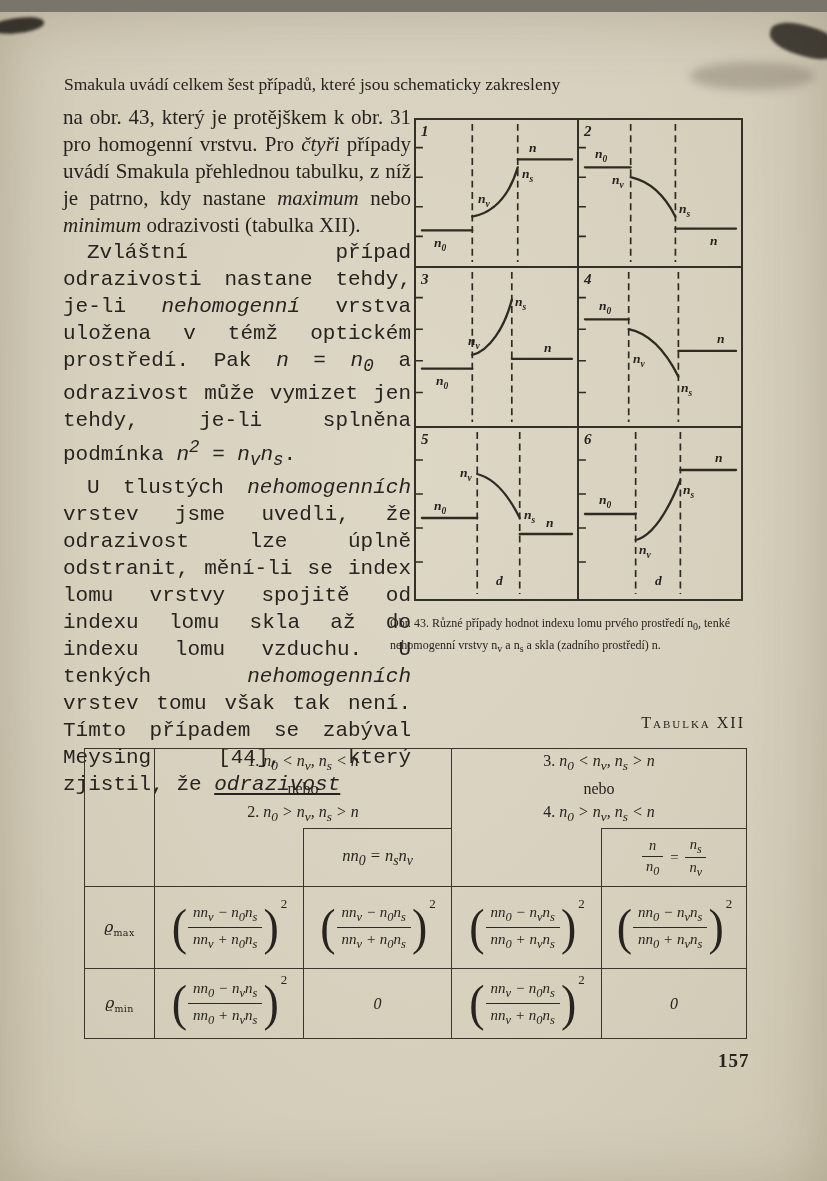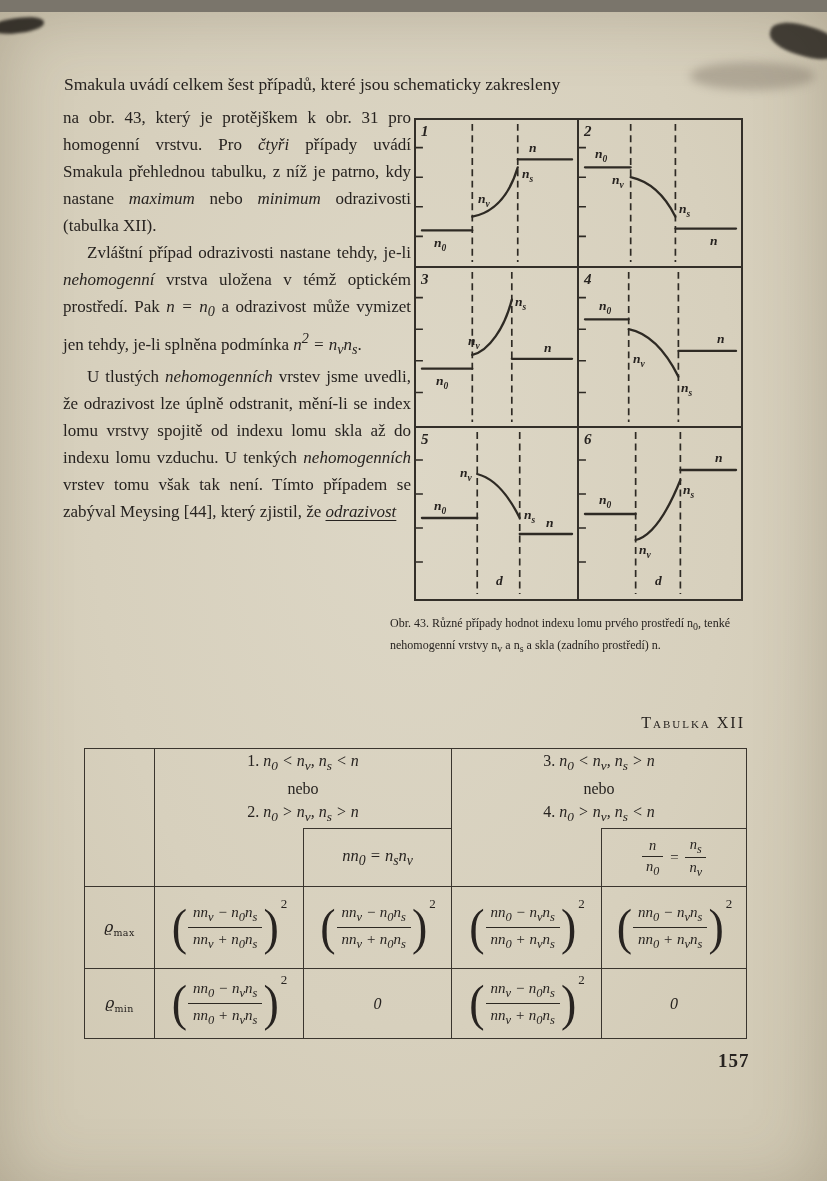--- a/index.html
+++ b/index.html
@@ -12,23 +12,23 @@
     color:#272320; overflow:hidden;
   }
   
   .art { position:absolute; background:#201c17; filter:blur(1.5px); opacity:.85; }
   .art-tl { left:-8px; top:6px; width:52px; height:15px; border-radius:45%; transform:rotate(-7deg); }
   .art-tr { right:-14px; top:14px; width:72px; height:30px; border-radius:45%; transform:rotate(16deg); opacity:.8; }
   .smudge { position:absolute; left:690px; top:50px; width:125px; height:28px; border-radius:50%;
             background:rgba(115,106,92,.38); filter:blur(5px); }
 
   .intro { position:absolute; left:64px; top:62px; width:706px; font-size:17.5px; }
-  .col { position:absolute; left:63px; top:92px; width:348px; font-size:17px; line-height:27px; text-align:justify; }
+  .col { position:absolute; left:63px; top:92px; width:348px; font-size:21px; line-height:27px; text-align:justify; }
   .col p { text-indent:0; }
-  .col p.ind { text-indent:24px; }
+  .col p.ind { text-indent:24px;font-family:Liberation Mono, monospace; }
   .it { font-style:italic; }
   .ul { text-decoration:underline; text-underline-offset:3px; }
 
   
   .figure { position:absolute; left:414px; top:106px; width:329px; border:2px solid #332f29;
             display:grid; grid-template-columns:163px 162px; grid-template-rows:148px 160px 171px; }
   .panel { position:relative; }
   .panel:nth-child(odd) { border-right:2px solid #332f29; }
   .panel:nth-child(-n+4) { border-bottom:2px solid #332f29; }
   .panel svg { position:absolute; inset:0; width:100%; height:100%; }

